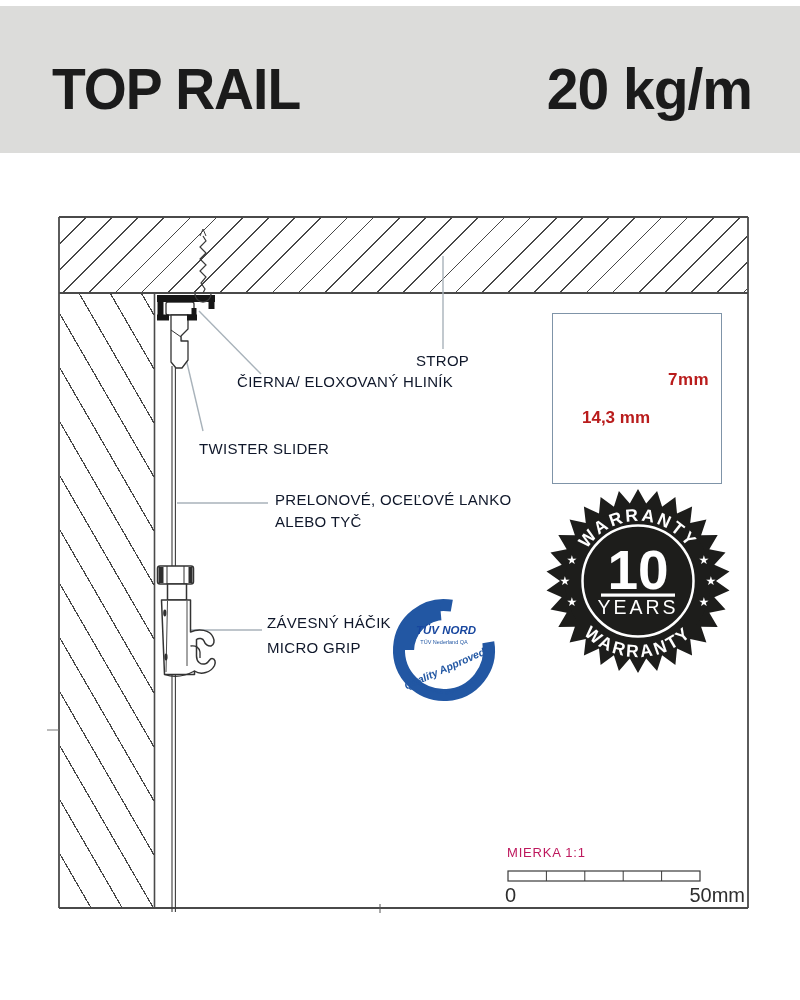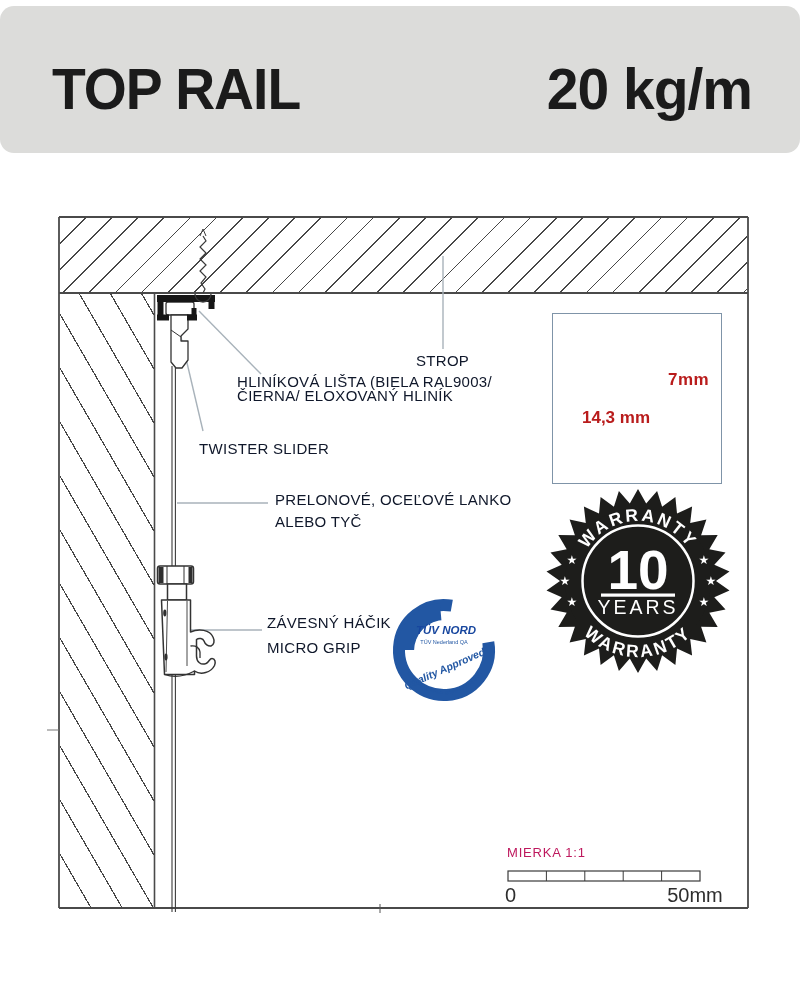--- a/index.html
+++ b/index.html
@@ -1,18 +1,18 @@
 <!DOCTYPE html>
 <html><head>
 <meta charset="utf-8">
 <style>
   html,body{margin:0;padding:0;background:#fff;}
   .page{position:relative;width:800px;height:1000px;background:#ffffff;overflow:hidden;
         font-family:"Liberation Sans",sans-serif;color:#2b2b2b;}
-  .header{position:absolute;left:0;top:6px;width:800px;height:147px;background:#dcdcda;border-radius:14px;}
+  .header{position:absolute;left:0;top:6px;width:800px;height:147px;background:#dcdcda;}
   .title{position:absolute;left:52px;top:50px;font-size:57px;font-weight:700;
          letter-spacing:-1px;color:#1b1b1b;white-space:nowrap;transform:scaleX(.97);transform-origin:left;}
   .capacity{position:absolute;right:48px;top:50px;font-size:57px;font-weight:700;
          letter-spacing:-1px;color:#1b1b1b;white-space:nowrap;}
   
   .hatch{position:absolute;}
   .hatch.ceiling{left:60px;top:218px;width:687px;height:74px;
       background:repeating-linear-gradient(135deg,transparent 0 17.3px,#474747 17.3px 18.5px);}
   .hatch.wall{left:60px;top:294px;width:94px;height:613px;
       background:repeating-linear-gradient(60deg,transparent 0 25.8px,#474747 25.8px 27px);}
@@ -24,21 +24,21 @@
   .lbl-twister{left:199px;top:440px;}
   .lbl-wire{left:275px;top:489px;line-height:22px;}
   .lbl-hook{left:267px;top:610px;line-height:25px;}
   .detail-box{position:absolute;left:552px;top:313px;width:168px;height:169px;
       border:1.5px solid #7f94a8;background:#fff;}
   .dim{position:absolute;font-weight:700;color:#b91c1c;font-size:17px;white-space:nowrap;}
   .dim-h{left:668px;top:370px;letter-spacing:.5px;}
   .dim-w{left:576px;top:408px;width:80px;text-align:center;}
   .scale-label{position:absolute;left:507px;top:845px;font-size:13px;letter-spacing:.8px;color:#be185d;}
   .scale-zero{position:absolute;left:505px;top:884px;font-size:20px;color:#2e2e2e;}
-  .scale-end{position:absolute;left:645px;top:884px;width:100px;text-align:center;font-size:20px;color:#2e2e2e;}
+  .scale-end{position:absolute;left:645px;top:884px;width:100px;text-align:right;font-size:20px;color:#2e2e2e;}
   .badge{position:absolute;}
 </style>
 </head>
 <body>
 
 <div class="page">
 
   <div class="header">
     <div class="title">TOP RAIL</div>
     <div class="capacity">20 kg/m</div>
@@ -144,21 +144,20 @@
       <line x1="584.8" y1="871" x2="584.8" y2="881" stroke="#3a3a3a" stroke-width="1"></line>
       <line x1="623.2" y1="871" x2="623.2" y2="881" stroke="#3a3a3a" stroke-width="1"></line>
       <line x1="661.6" y1="871" x2="661.6" y2="881" stroke="#3a3a3a" stroke-width="1"></line>
     </g>
   </svg>
 
   <div class="detail-box"></div>
 
   <div class="lbl lbl-strop">STROP</div>
   <div class="lbl lbl-rail">
-    <div>HLINÍKOVÁ LIŠTA (BIELA RAL9003/</div>
     <div>ČIERNA/ ELOXOVANÝ HLINÍK</div>
   </div>
   <div class="lbl lbl-twister">TWISTER SLIDER</div>
   <div class="lbl lbl-hook">
     <div>ZÁVESNÝ HÁČIK</div>
     <div>MICRO GRIP</div>
   </div>
   <div class="lbl lbl-wire">
     <div>PRELONOVÉ, OCEĽOVÉ LANKO</div>
     <div>ALEBO TYČ</div>

